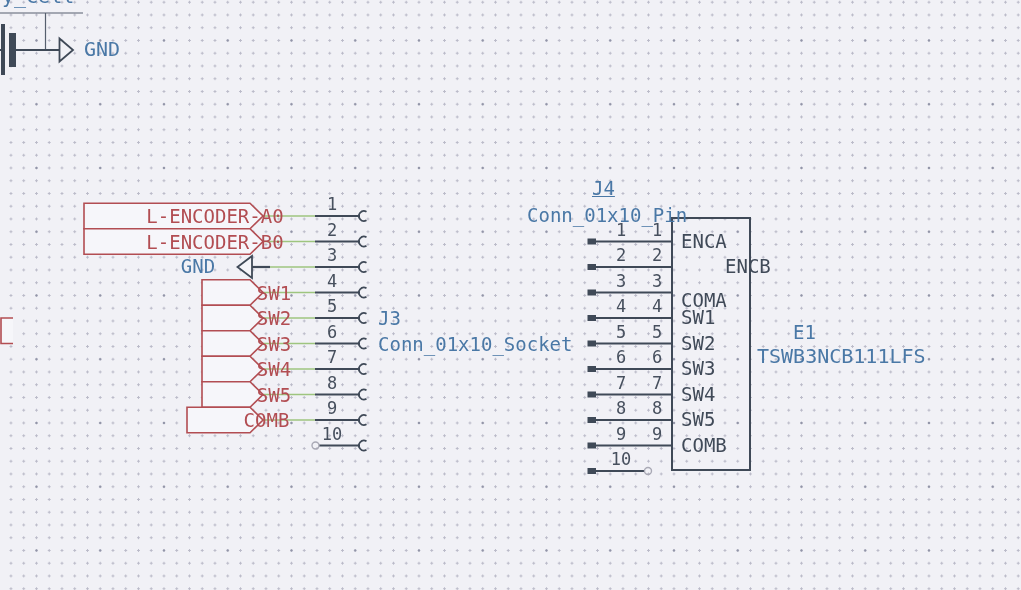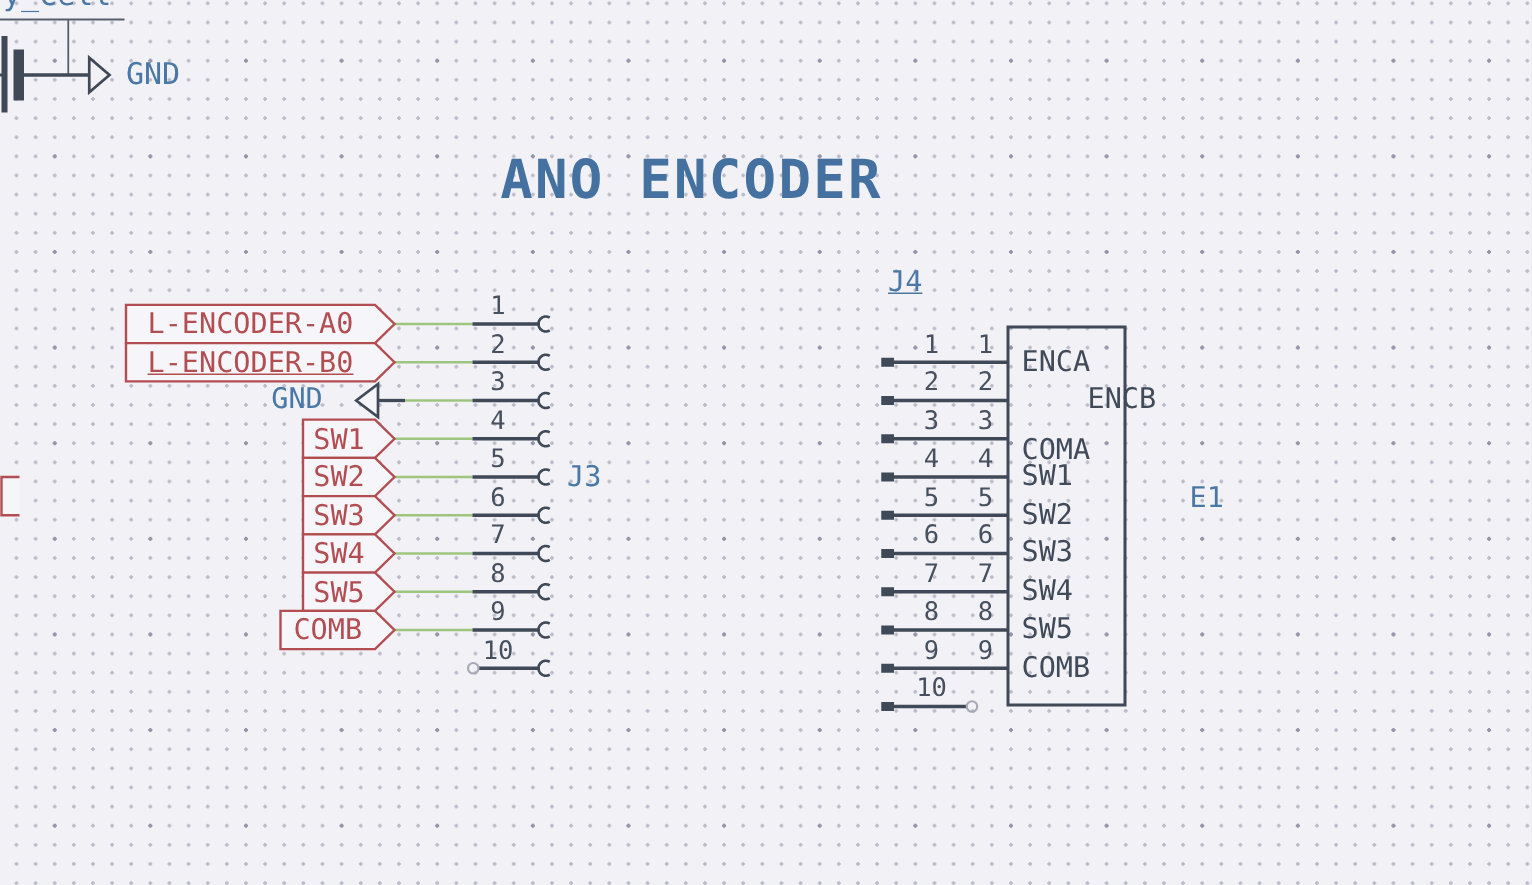--- a/index.html
+++ b/index.html
@@ -10,21 +10,21 @@
       radial-gradient(circle, #9295a8 1.3px, rgba(0,0,0,0) 1.4px),
       radial-gradient(circle, #bbbbc9 1px, rgba(0,0,0,0) 1.15px);
     background-size: 63.75px 63.75px, 12.75px 12.75px;
     background-position: 4.6px 8.6px, 4.6px 8.6px;
     font-family:"DejaVu Sans Mono", monospace;
   }
   #gfx{position:absolute;left:0;top:0;}
   .t{position:absolute; white-space:nowrap; line-height:1;}
   .blue{color:#4a78a6; font-size:19px;}
   .pin-num{position:absolute; font-size:17px; color:#47505e; text-align:center; width:44px; height:18px; line-height:18px;}
-  .glabel-text{position:absolute; color:#b24d52; font-size:19px; text-align:center; }
+  .glabel-text{position:absolute; color:#b24d52; font-size:19px; text-align:center;padding-left:48px; }
   .pin-name{position:absolute; font-size:19px; color:#404a58; line-height:25.5px; height:25.5px;}
   #title{
     position:absolute; left:318px; top:103px; width:286px; text-align:center;
     font-size:36px; font-weight:bold; letter-spacing:1.5px; color:#44719f;
   }
   #ycell{position:absolute; left:2px; top:-14px; font-size:20px; color:#4a78a6;}
   #gnd-top{position:absolute; left:84px; top:39px; font-size:20px; color:#4a78a6;}
   #gnd-left{position:absolute; left:178px; top:257px; width:40px; text-align:center; font-size:19px; color:#4a78a6;}
 </style>
 </head>
@@ -109,38 +109,40 @@
         <rect x="587.5" y="442.5" width="8.5" height="6" fill="#3f4957"></rect>
         <line x1="596" y1="445.5" x2="672" y2="445.5" stroke="#3f4957" stroke-width="2.2"></line>
         <rect x="587.5" y="468" width="8.5" height="6" fill="#3f4957"></rect>
         <line x1="596" y1="471" x2="644" y2="471" stroke="#3f4957" stroke-width="2.2"></line>
         <circle cx="648" cy="471" r="3.5" fill="none" stroke="#a9a9b5" stroke-width="1.4"></circle>
       </g>
   </svg>
 
   <div id="ycell" class="t">y_Cell</div>
   <div id="gnd-top" class="t">GND</div>
-  <div id="title" class="t">ANO ENCODER</div>
   <div id="gnd-left" class="t">GND</div>
 
   <div class="t blue" style="left:378px; top:309px;text-align:right;">J3</div>
+  <div class="t blue" style="left:378px; top:335px;">Conn_01x10_Socket</div>
   <div class="t blue" style="left:592px; top:179px;text-decoration:underline;">J4</div>
+  <div class="t blue" style="left:527px; top:206px;">Conn_01x10_Pin</div>
   <div class="t blue" style="left:761px; top:323px;margin-left:32px;">E1</div>
+  <div class="t blue" style="left:757px; top:346px; font-size:20px;">TSWB3NCB111LFS</div>
 <div class="pin-num" style="left:310px; top:195px;">1</div>
     <div class="pin-num" style="left:310px; top:220.5px;">2</div>
     <div class="pin-num" style="left:310px; top:246px;">3</div>
     <div class="pin-num" style="left:310px; top:271.5px;">4</div>
     <div class="pin-num" style="left:310px; top:297px;">5</div>
     <div class="pin-num" style="left:310px; top:322.5px;">6</div>
     <div class="pin-num" style="left:310px; top:348px;">7</div>
     <div class="pin-num" style="left:310px; top:373.5px;">8</div>
     <div class="pin-num" style="left:310px; top:399px;">9</div>
     <div class="pin-num" style="left:310px; top:424.5px;">10</div>
     <div class="glabel-text" style="left:84px; top:206.25px; width:166px; line-height:20.5px;">L-ENCODER-A0</div>
-    <div class="glabel-text" style="left:84px; top:231.75px; width:166px; line-height:20.5px;text-decoration:underline;">L-ENCODER-B0</div>
+    <div class="glabel-text" style="left:84px; top:231.75px; width:166px; line-height:20.5px;">L-ENCODER-B0</div>
     <div class="glabel-text" style="left:202px; top:282.75px; width:48px; line-height:20.5px;">SW1</div>
     <div class="glabel-text" style="left:202px; top:308.25px; width:48px; line-height:20.5px;">SW2</div>
     <div class="glabel-text" style="left:202px; top:333.75px; width:48px; line-height:20.5px;">SW3</div>
     <div class="glabel-text" style="left:202px; top:359.25px; width:48px; line-height:20.5px;">SW4</div>
     <div class="glabel-text" style="left:202px; top:384.75px; width:48px; line-height:20.5px;">SW5</div>
     <div class="glabel-text" style="left:187px; top:410.25px; width:63px; line-height:20.5px;">COMB</div>
     <div class="pin-num" style="left:599px; top:220.5px;">1</div>
     <div class="pin-num" style="left:635px; top:220.5px;">1</div>
     <div class="pin-name" style="left:681px; top:228.75px; width:68px;">ENCA</div>
     <div class="pin-num" style="left:599px; top:246px;">2</div>

